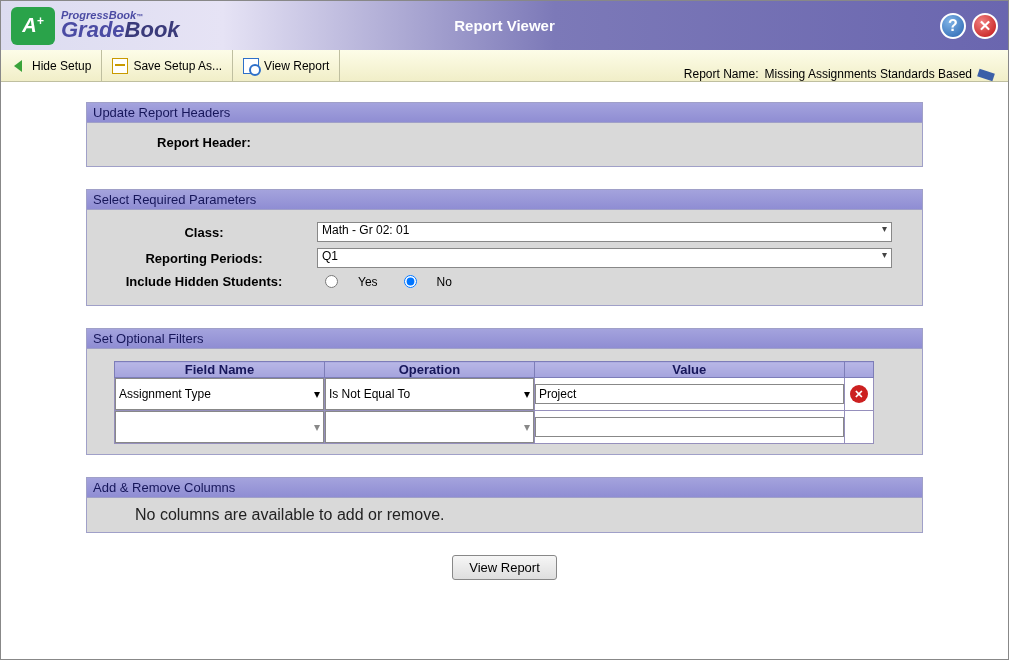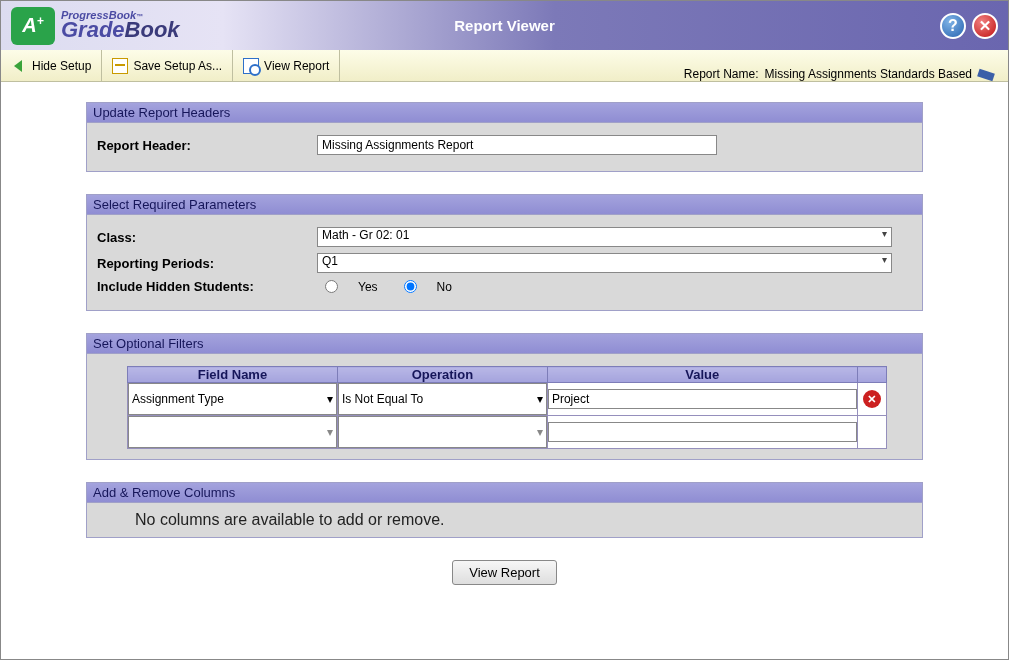--- a/index.html
+++ b/index.html
@@ -94,21 +94,21 @@
   }
   .content { padding: 20px 85px 0 85px; }
   .panel { border: 1px solid #a0a0c8; margin-bottom: 22px; background:#dcdcdc; }
   .panel-header {
     background: linear-gradient(#a4a3dd, #8f8dd3);
     color: #16165a; font-weight: normal; font-size: 13px;
     padding: 2px 6px; border-bottom:1px solid #a0a0c8;
   }
   .panel-body { background: #d9d9d9; padding: 6px 10px 10px 10px; }
   .form-row { display:flex; align-items:center; margin:6px 0; }
-  .form-row label { width: 220px; text-align:left; padding-right:6px; font-weight:bold; font-size:13px; }
+  .form-row label { width: 220px; text-align:center; padding-right:6px; font-weight:bold; font-size:13px; }
   .form-row input[type=text], .form-row .select {
     height: 20px; border:1px solid #888; background:#fff; font-size:12px; padding:0 4px;
   }
   .select { display:inline-flex; align-items:flex-start; justify-content:space-between; }
   .select .chev { font-size:10px; color:#444; }
   .radio-group { display:flex; align-items:center; gap:18px; font-size:12px; }
   .radio-group input { margin:0 2px 0 8px; }
 
   .filt-table { width: 760px; border-collapse: collapse; margin-top: 6px; }
   .filt-table td { padding:0; }
@@ -164,21 +164,20 @@
   </div>
 </div>
 
 <div class="content">
 
   <div class="panel">
     <div class="panel-header">Update Report Headers</div>
     <div class="panel-body">
       <div class="form-row">
         <label>Report Header:</label>
-        <input type="text" style="width: 400px;" value="Missing Assignments Report">
       </div>
     </div>
   </div>
 
   <div class="panel">
     <div class="panel-header">Select Required Parameters</div>
     <div class="panel-body">
       <div class="form-row">
         <label>Class:</label>
         <div class="select" style="width:575px">
@@ -200,21 +199,21 @@
           <span>Yes</span>
           <input type="radio" name="hidden" checked="" style="">
           <span>No</span>
         </div>
       </div>
     </div>
   </div>
 
   <div class="panel">
     <div class="panel-header">Set Optional Filters</div>
-    <div class="panel-body" style="padding-left:40px;">
+    <div class="panel-body" style="padding-left:27px;">
       <table class="filt-table">
         <tbody>
             <tr>
           <td class="filt-head" style="width:200px">Field Name</td>
           <td class="filt-head" style="width:200px">Operation</td>
           <td class="filt-head" style="width:295px">Value</td>
           <td class="filt-head" style="width:28px"></td>
         </tr>
         <tr>
           <td class="filt-cell">

